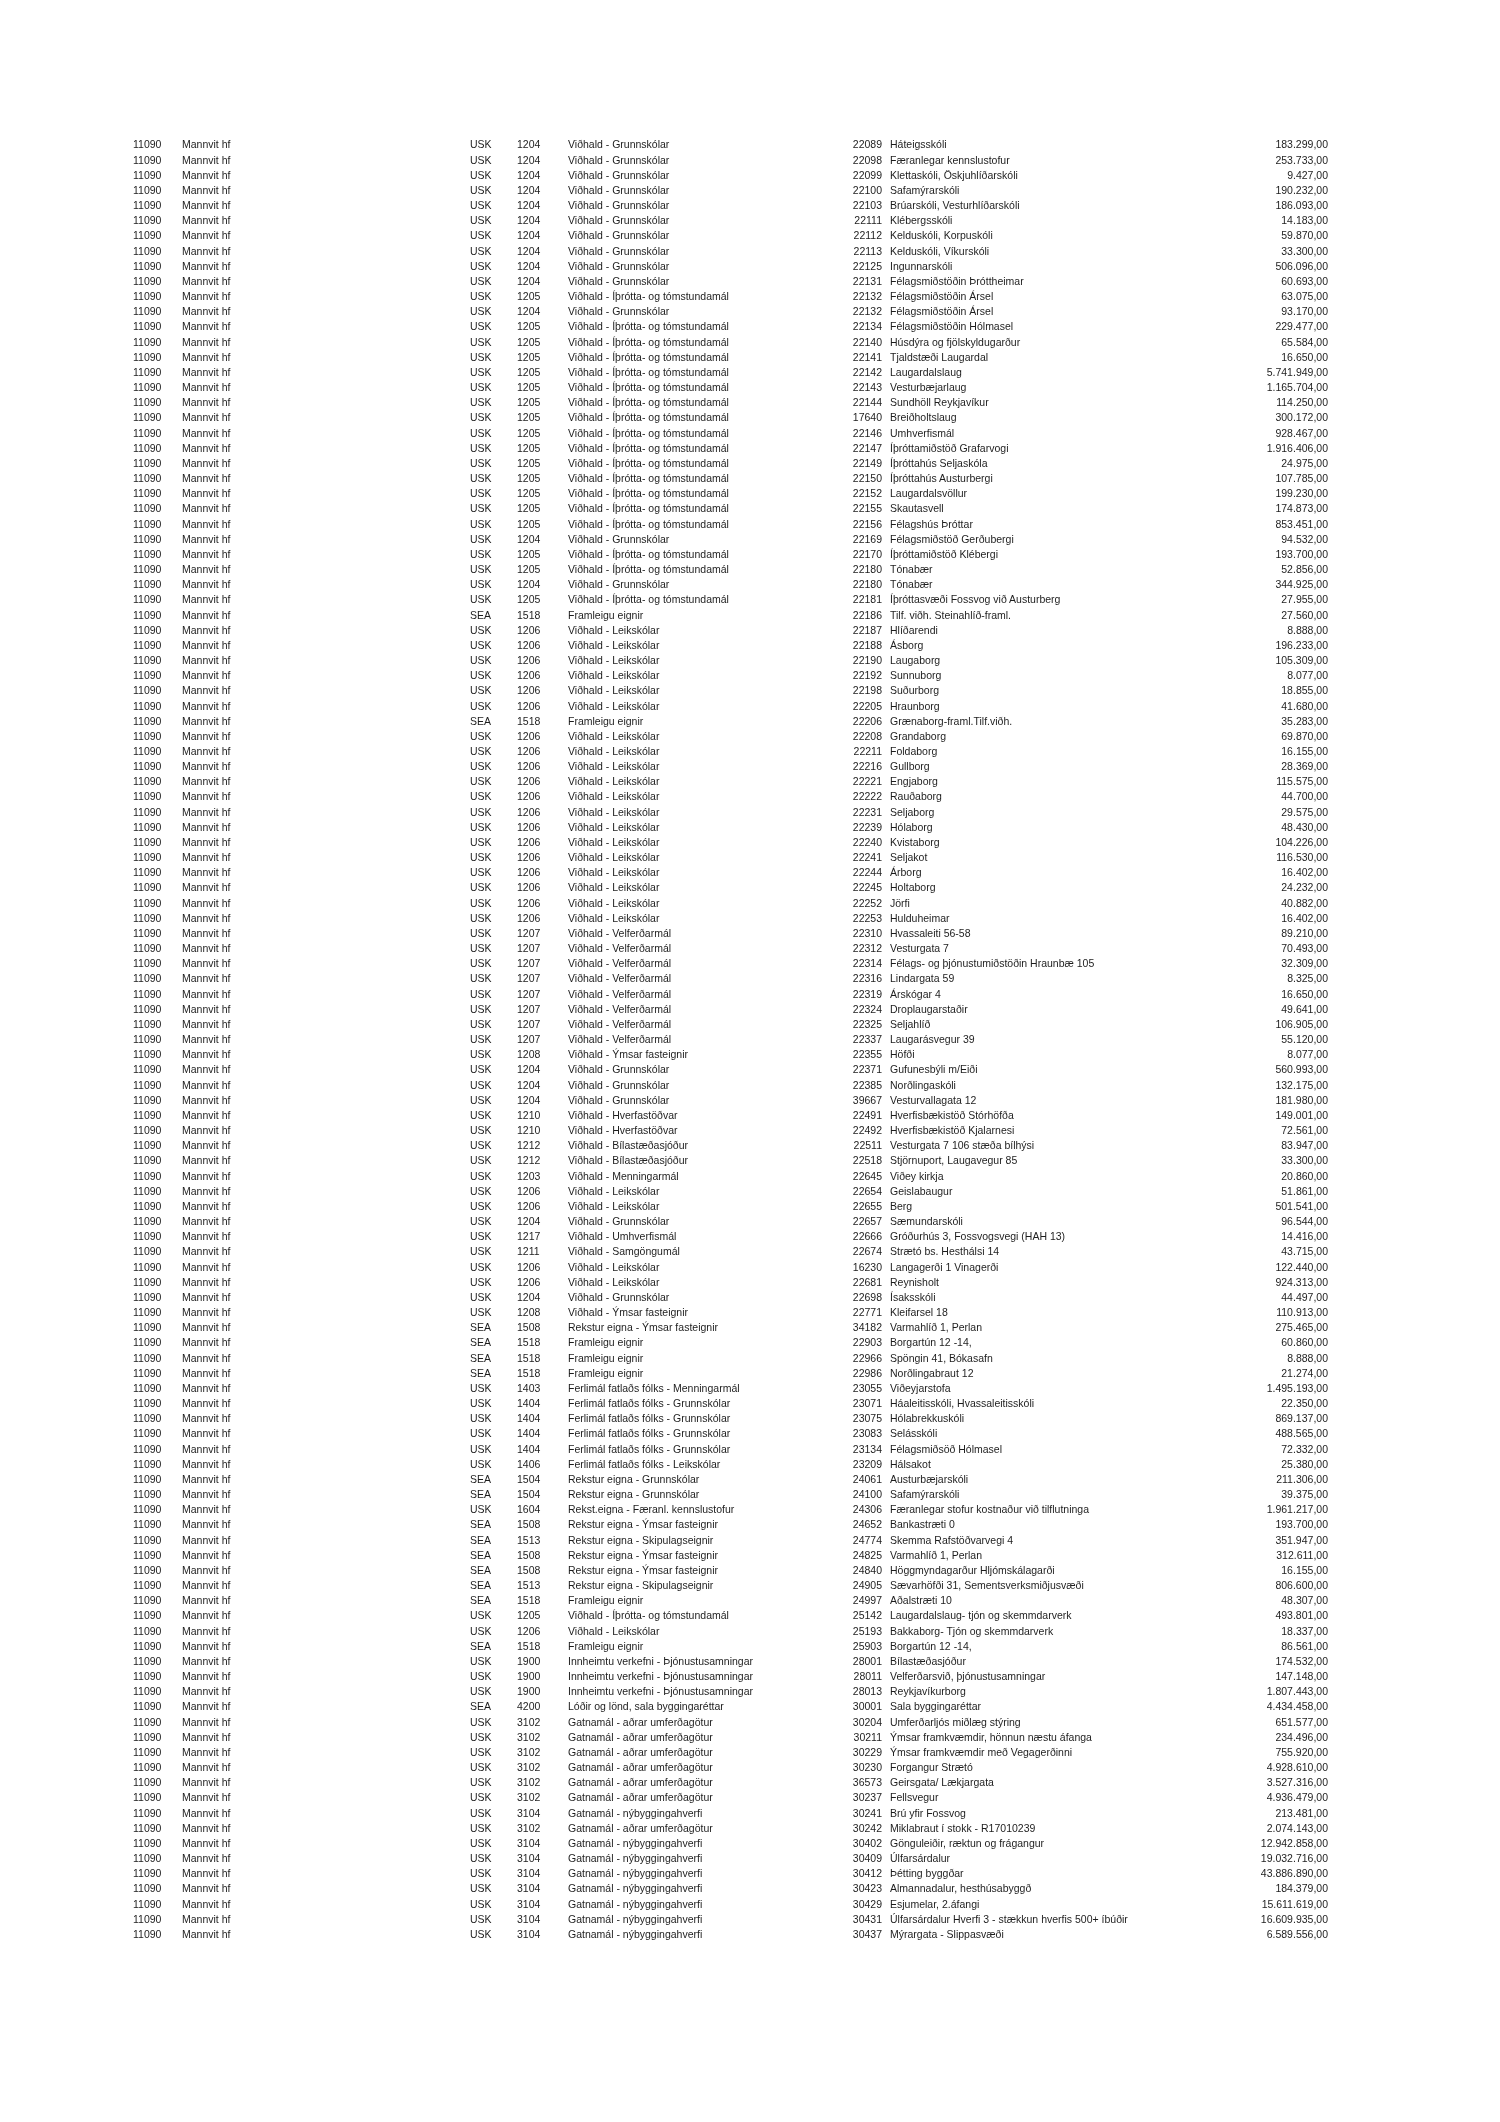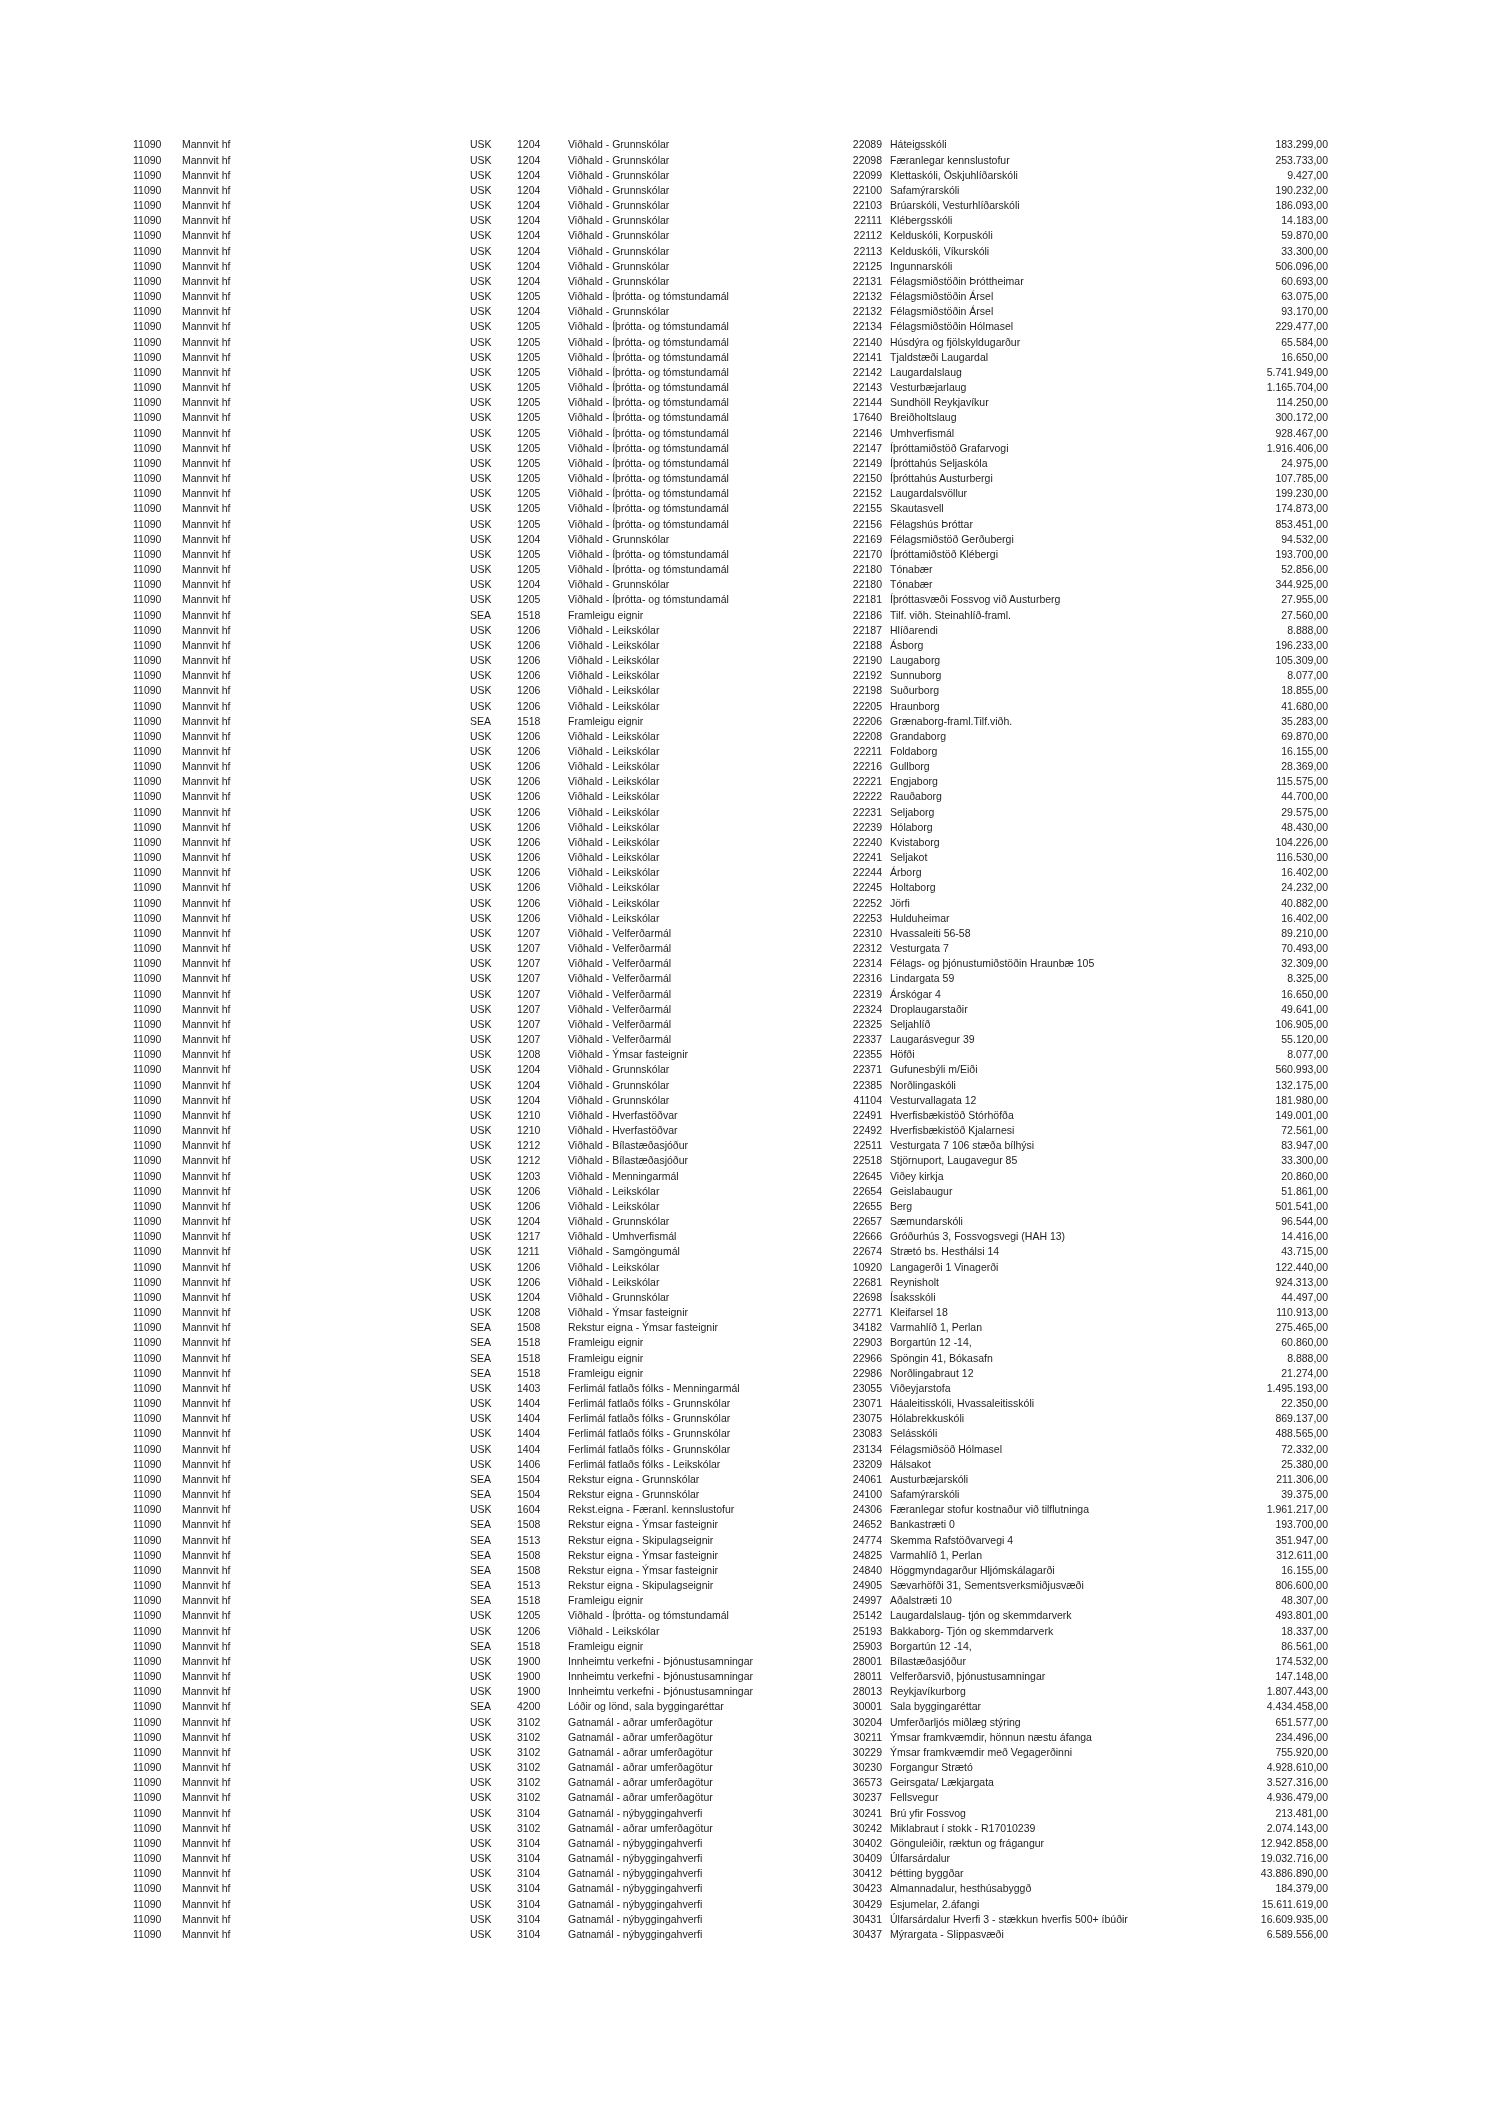--- a/index.html
+++ b/index.html
@@ -653,21 +653,21 @@
         <div class="cell c-pnum">22385</div>
         <div class="cell c-pname">Norðlingaskóli</div>
         <div class="cell c-amt">132.175,00</div>
       </div>
       <div class="row" style="top: 1092.8px;">
         <div class="cell c-id">11090</div>
         <div class="cell c-name">Mannvit hf</div>
         <div class="cell c-dept">USK</div>
         <div class="cell c-code">1204</div>
         <div class="cell c-desc">Viðhald - Grunnskólar</div>
-        <div class="cell c-pnum">41104</div>
+        <div class="cell c-pnum">39667</div>
         <div class="cell c-pname">Vesturvallagata 12</div>
         <div class="cell c-amt">181.980,00</div>
       </div>
       <div class="row" style="top: 1107.96px;">
         <div class="cell c-id">11090</div>
         <div class="cell c-name">Mannvit hf</div>
         <div class="cell c-dept">USK</div>
         <div class="cell c-code">1210</div>
         <div class="cell c-desc">Viðhald - Hverfastöðvar</div>
         <div class="cell c-pnum">22491</div>
@@ -763,21 +763,21 @@
         <div class="cell c-pnum">22674</div>
         <div class="cell c-pname">Strætó bs. Hesthálsi 14</div>
         <div class="cell c-amt">43.715,00</div>
       </div>
       <div class="row" style="top: 1259.61px;">
         <div class="cell c-id">11090</div>
         <div class="cell c-name">Mannvit hf</div>
         <div class="cell c-dept">USK</div>
         <div class="cell c-code">1206</div>
         <div class="cell c-desc">Viðhald - Leikskólar</div>
-        <div class="cell c-pnum">10920</div>
+        <div class="cell c-pnum">16230</div>
         <div class="cell c-pname">Langagerði 1 Vinagerði</div>
         <div class="cell c-amt">122.440,00</div>
       </div>
       <div class="row" style="top: 1274.78px;">
         <div class="cell c-id">11090</div>
         <div class="cell c-name">Mannvit hf</div>
         <div class="cell c-dept">USK</div>
         <div class="cell c-code">1206</div>
         <div class="cell c-desc">Viðhald - Leikskólar</div>
         <div class="cell c-pnum">22681</div>

